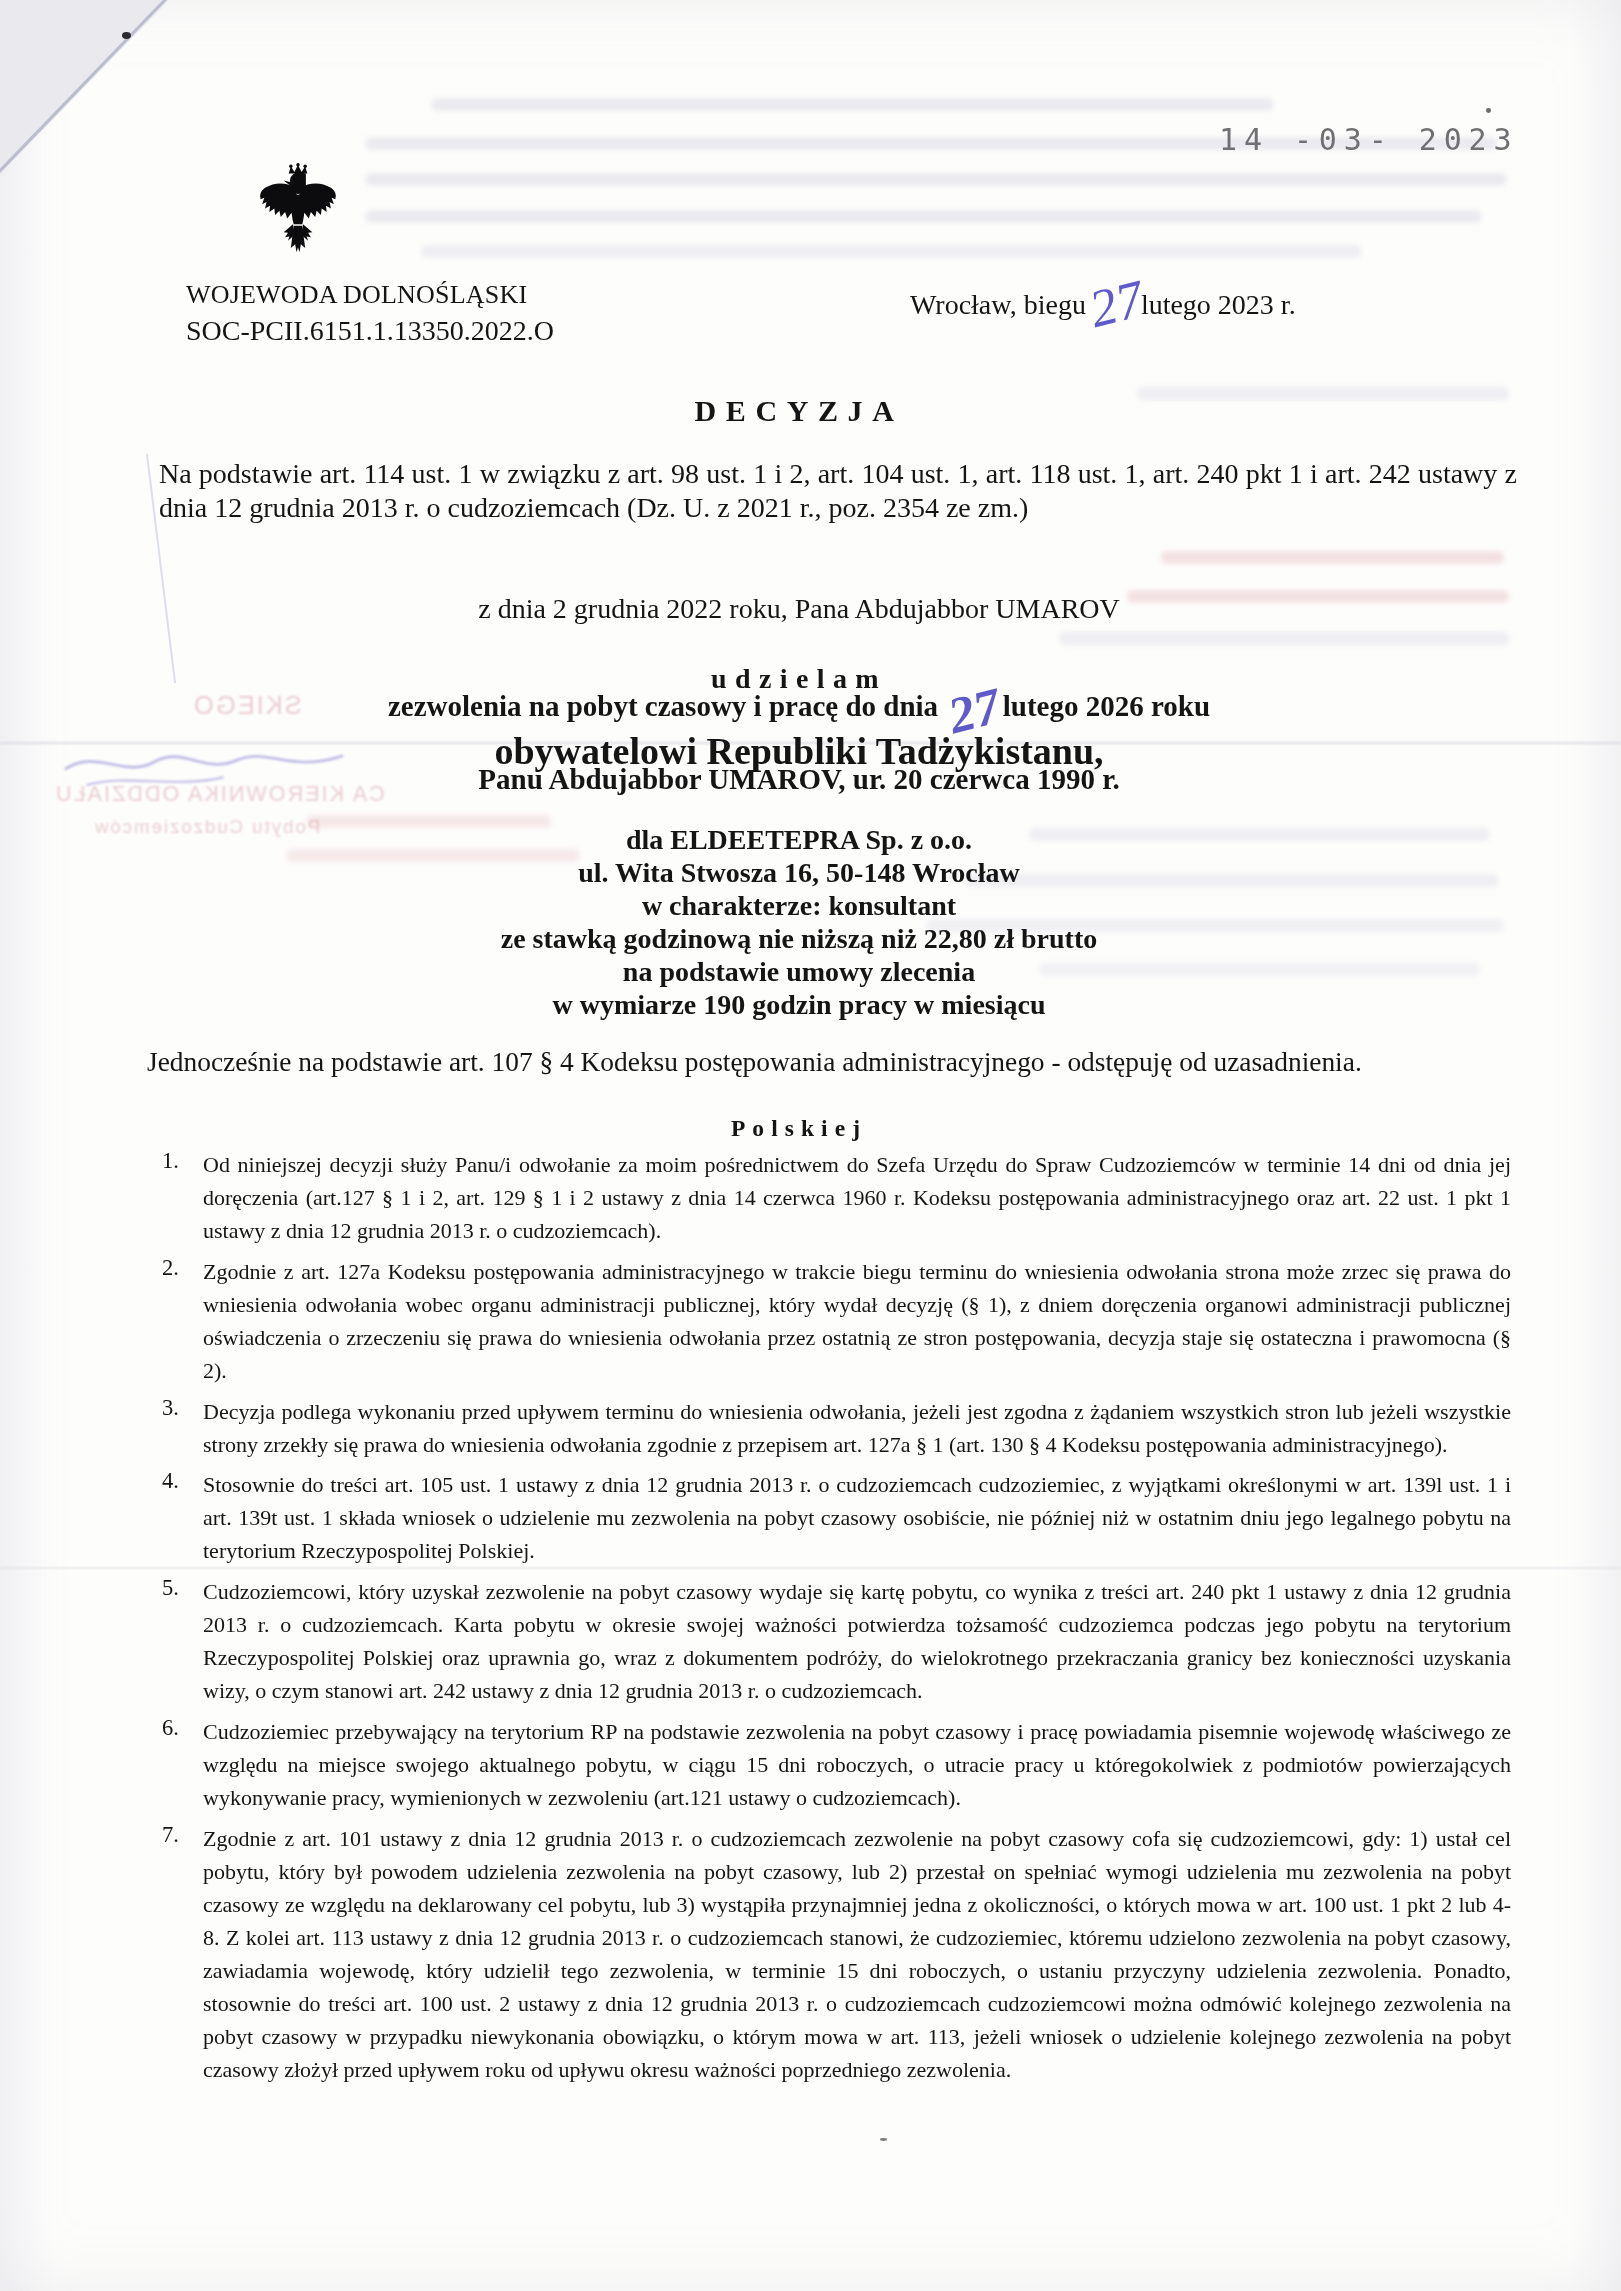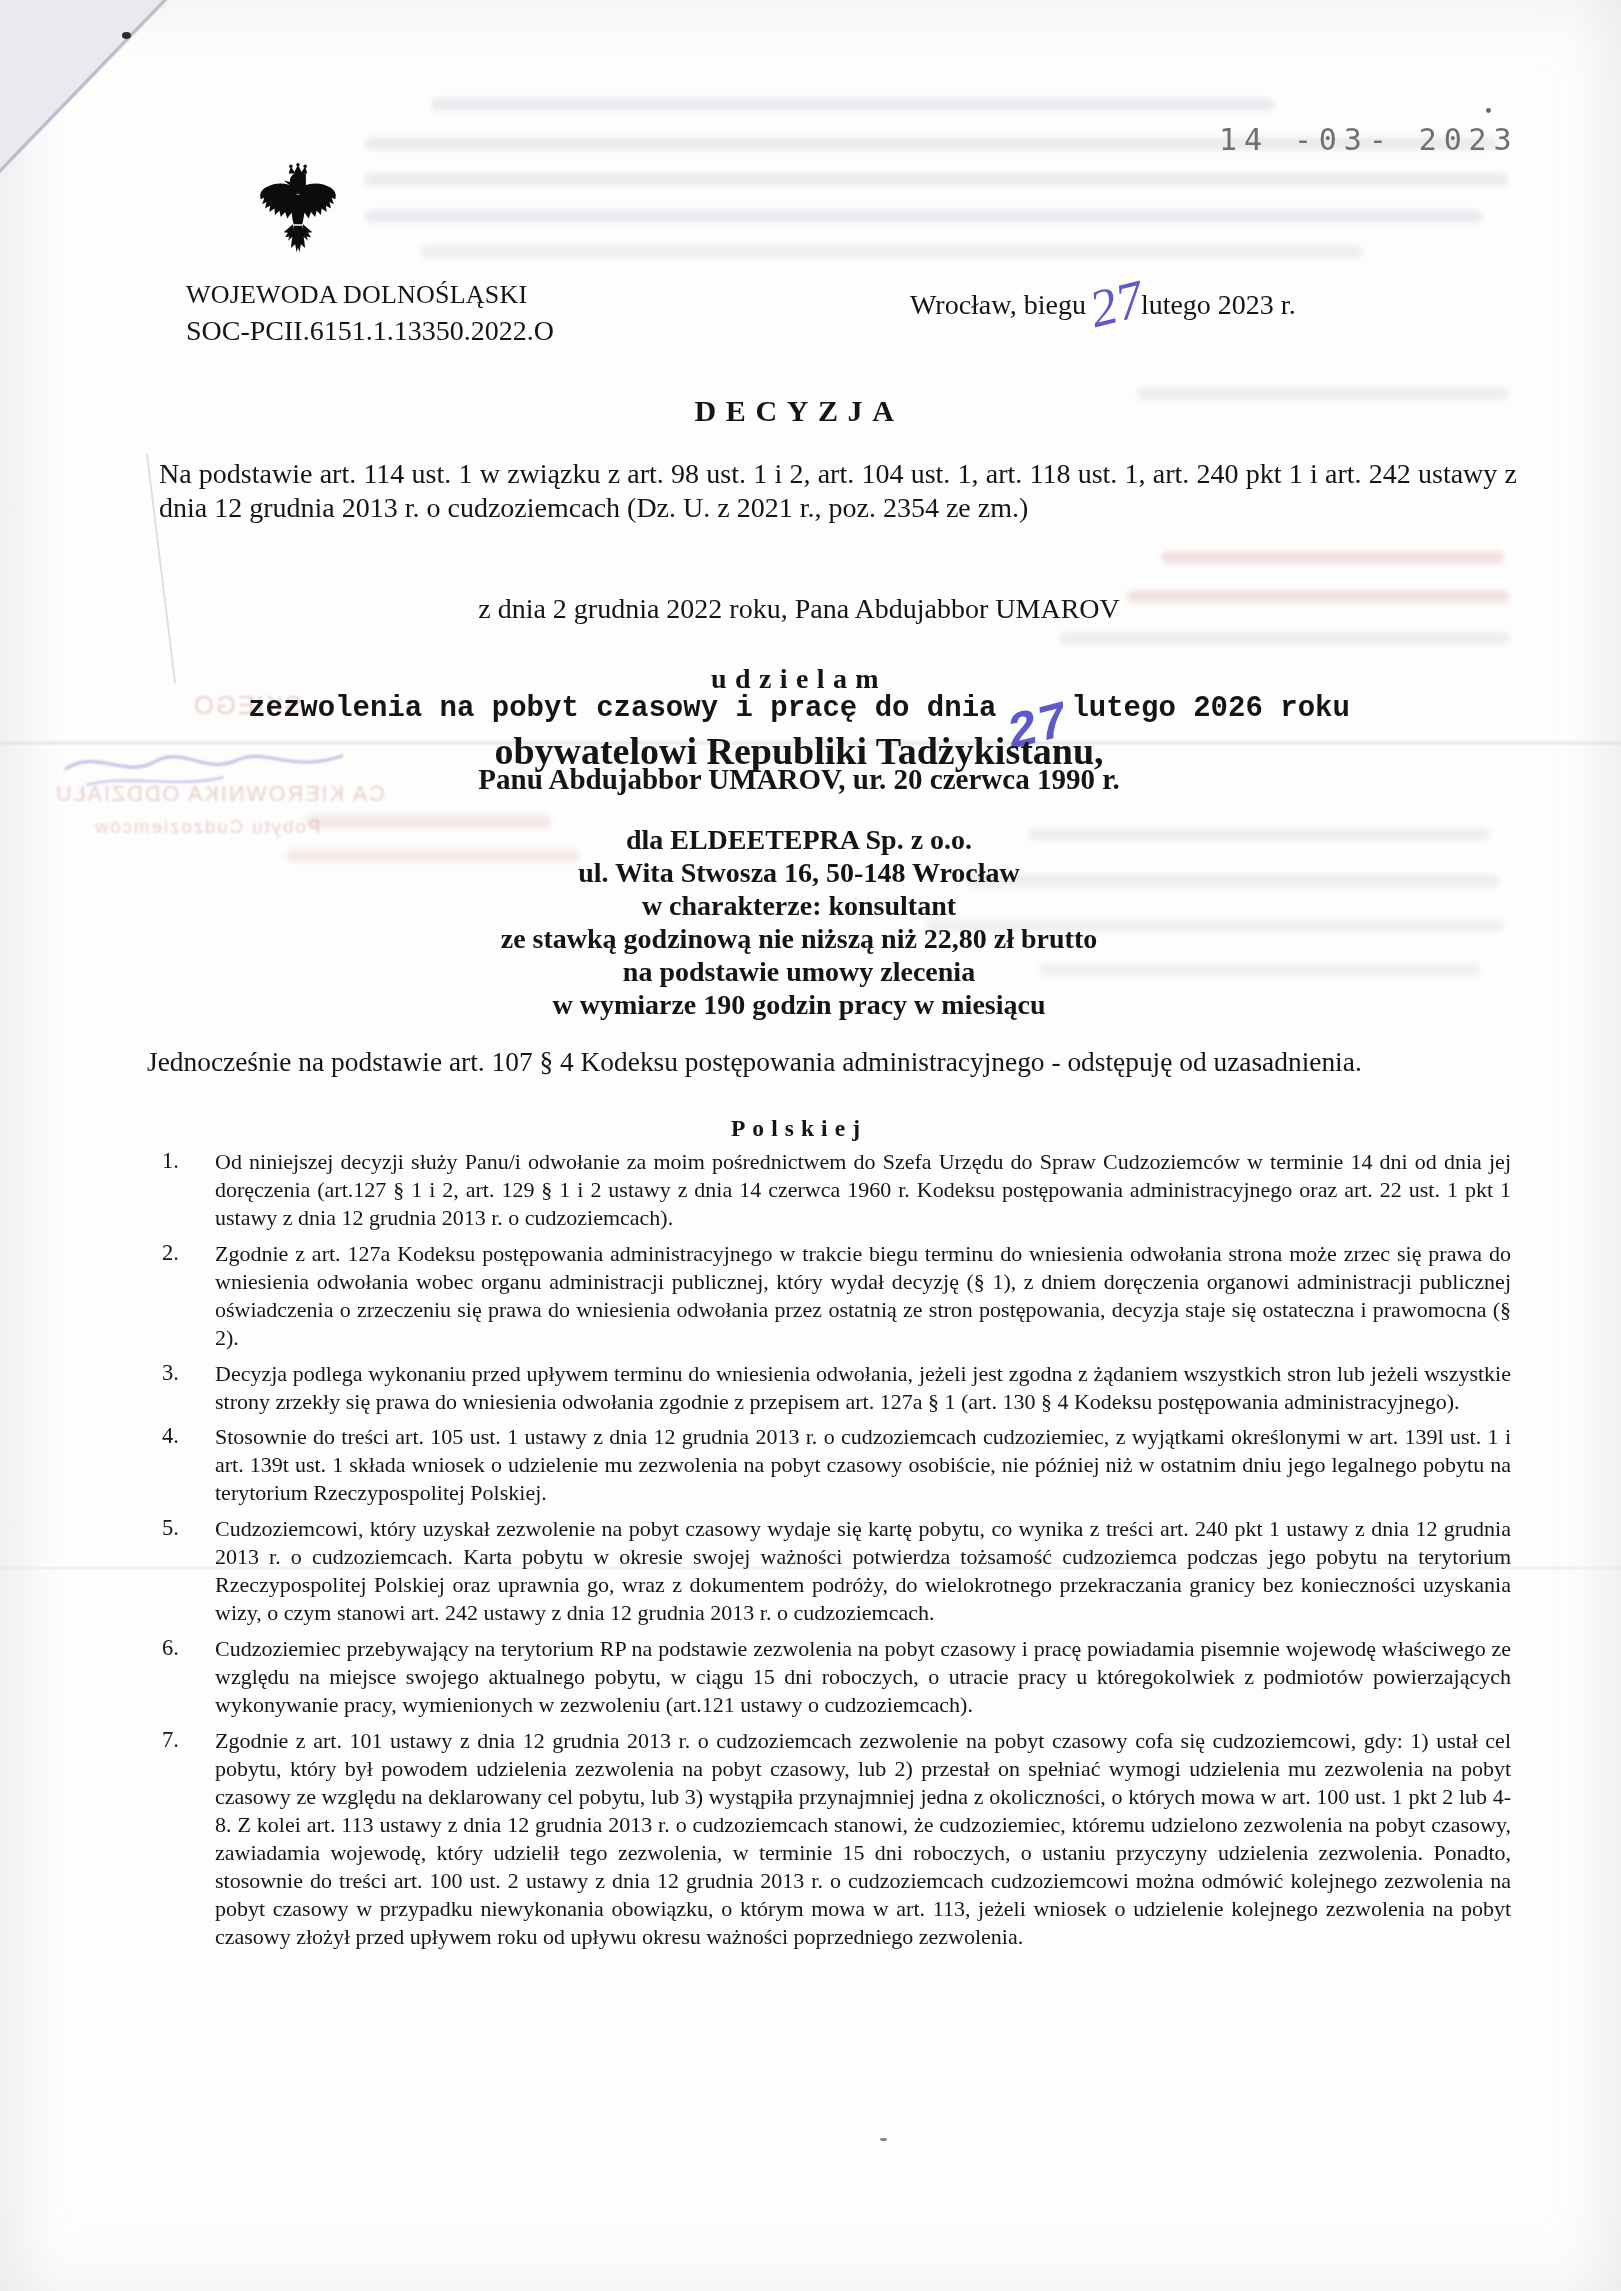--- a/index.html
+++ b/index.html
@@ -37,30 +37,30 @@
   .hand{font-style:italic;color:#4b43c4;opacity:.88;display:inline-block;line-height:0;}
   .hand.h1{font-size:53px;transform:rotate(-14deg) translateY(7.8px);margin:0 0px 0 2px;}
   .hand.h2{font-size:51px;transform:rotate(-14deg) translateY(3.9px);margin:0 3.9px 0 9.8px;}
   .center-col{position:absolute;left:162px;width:1274px;text-align:center;}
   .title{top:394px;font-weight:bold;font-size:30px;letter-spacing:.32em;}
   .legal{position:absolute;left:159px;top:457px;width:1358px;font-size:28px;line-height:34px;text-align:justify;}
   .consider1{top:558px;font-size:27.4px;letter-spacing:.30em;word-spacing:.45em;}
   .consider2{top:593px;font-size:28px;}
   .grantverb{top:663px;font-weight:bold;font-size:28px;letter-spacing:.30em;}
   .grant1{top:690px;font-weight:bold;font-size:29px;}
-  .grant1 .row{display:inline-flex;align-items:flex-end;font-family:Liberation Mono, monospace;}
+  .grant1 .row{display:inline-flex;align-items:center;}
   .grant2{top:729px;font-weight:bold;font-size:38px;}
   .grant3{top:763px;font-weight:bold;font-size:29px;}
   .employer{top:823px;font-weight:bold;font-size:28px;line-height:33px;}
   .waiver{position:absolute;left:147px;top:1047px;width:1431px;font-size:27.4px;white-space:nowrap;}
   .pouczenie{top:1115px;font-weight:bold;font-size:23.5px;letter-spacing:.30em;}
   .list{position:absolute;left:162px;top:1148px;width:1349px;}
   .item{display:flex;margin-bottom:7.8px;}
   .item .num{flex:0 0 41px;font-size:22.5px;line-height:26px;}
-  .item .itext{flex:1;font-size:22px;line-height:28px;text-align:justify;margin-left:12px;}
+  .item .itext{flex:1;font-size:22px;line-height:33px;text-align:justify;}
 </style>
 </head>
 <body>
 
 <div class="page">
 
   <div class="corner-fold"></div>
   <div class="corner-edge"></div>
   <div class="fold-diag"></div>
   <div class="crease c1"></div>

